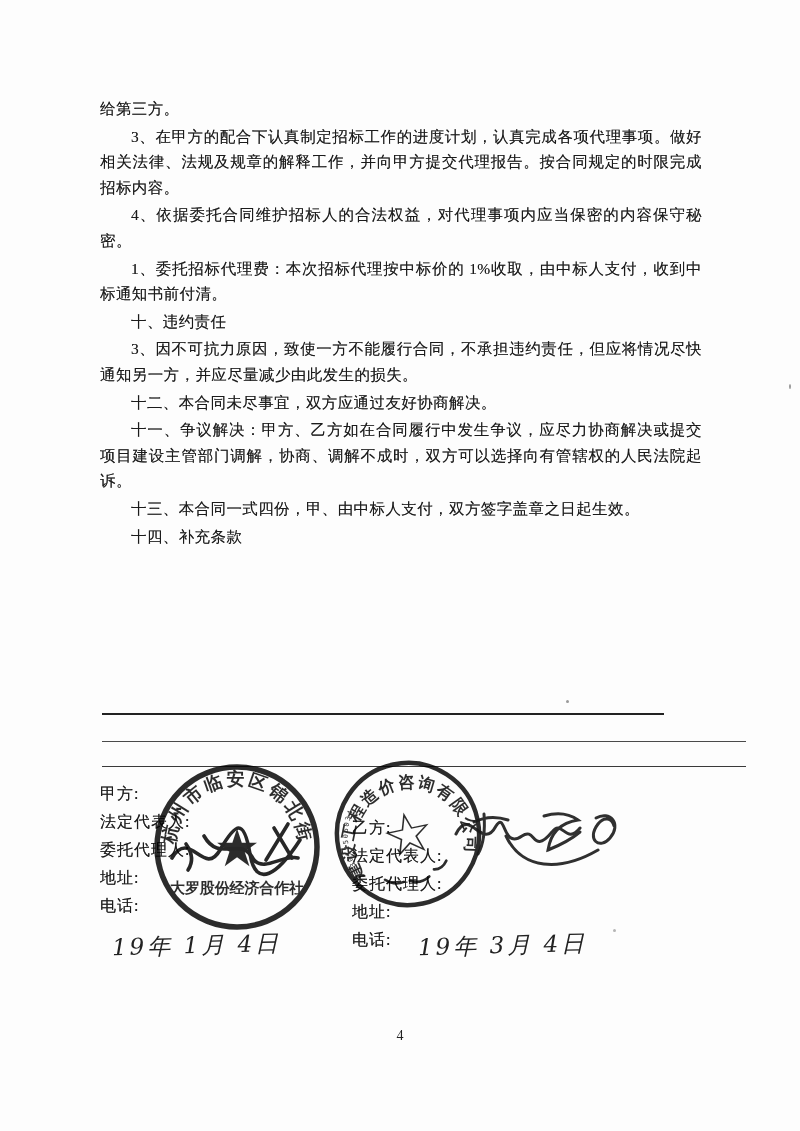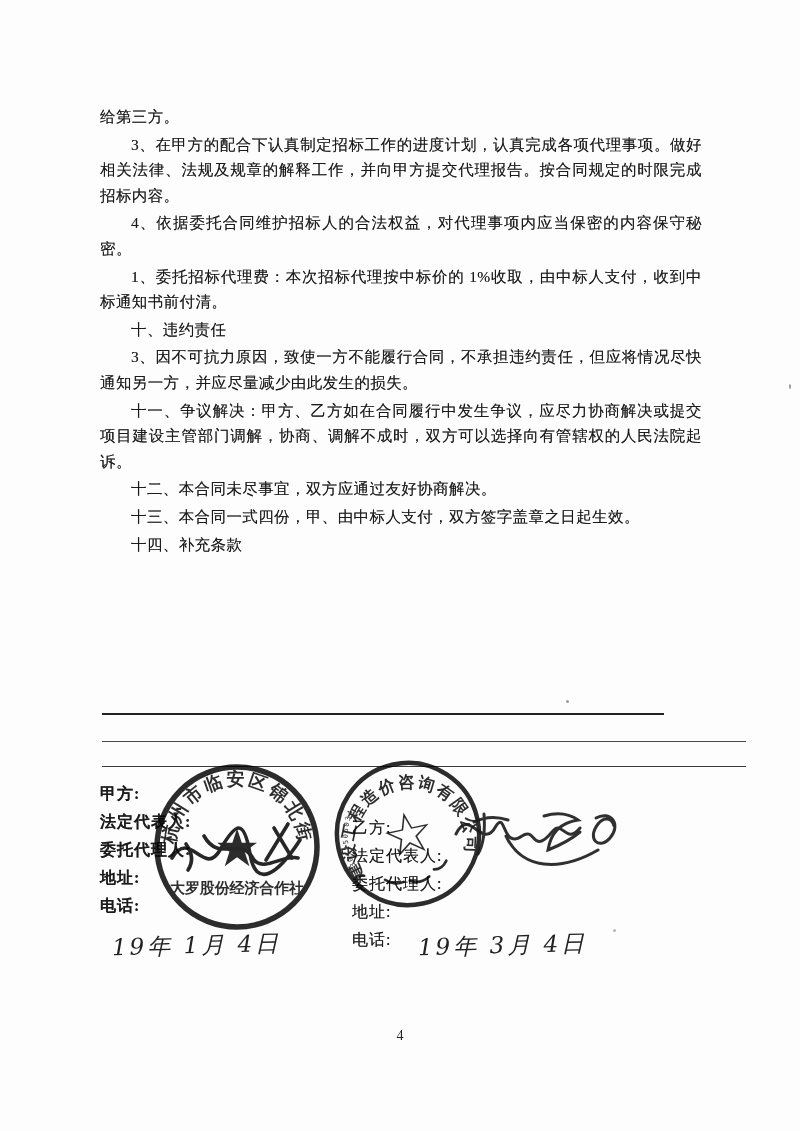--- a/index.html
+++ b/index.html
@@ -4,37 +4,37 @@
 <style>
   html,body{margin:0;padding:0;background:#e9e9e9;}
   .page{
     position:relative; width:800px; height:1131px; margin:0 auto;
     background:#fdfdfd; overflow:hidden;
     font-family:"Liberation Serif","DejaVu Serif",serif;
     color:#1b1b1b;
   }
   
   .doc-body{
-    position:absolute; left:100px; top:104px; width:602px;
+    position:absolute; left:100px; top:96px; width:602px;
     font-size:15.5px; line-height:25.6px; text-align:justify;
     letter-spacing:0.4px;
     text-shadow:0 0 0.4px rgba(20,20,20,.55);
   }
   .doc-body p.para{margin:0 0 2px 0; text-indent:2em;}
   .doc-body p.para.no-indent{text-indent:0;}
   
   .rule{position:absolute; height:0; border-top:2px solid #2e2e2e;}
   .rule.r1{left:102px; top:713px; width:562px; border-color:#222;}
   .rule.r2{left:102px; top:741px; width:644px; border-top-width:1.6px; border-color:#4a4a4a;}
   .rule.r3{left:102px; top:766px; width:644px; border-top-width:1.8px; border-color:#3a3a3a;}
   
   .sig-labels{position:absolute; width:150px; font-size:16px; letter-spacing:1px;
     text-shadow:0 0 0.4px rgba(20,20,20,.6);}
   .sig-labels .sig-label{height:28px; line-height:28px; white-space:nowrap;}
-  .sig-a{left:100px; top:780px;font-weight:bold;}
+  .sig-a{left:100px; top:780px;}
   .sig-b{left:352px; top:814px;}
   .seal{position:absolute; mix-blend-mode:multiply; opacity:.93;}
   .seal-a{left:150px; top:760px; width:174px; height:174px;}
   .seal-b{left:330px; top:756px; width:156px; height:156px; transform:rotate(-12deg);}
   .sig-scrawl-b{position:absolute; left:448px; top:792px; width:200px; height:90px; opacity:.9;}
   .hand-date{
     position:absolute; font-family:"DejaVu Serif",serif; font-style:italic;
     font-size:23px; letter-spacing:3px; color:#222; white-space:nowrap;
     transform:rotate(-1.5deg);
   }
@@ -55,22 +55,22 @@
 <div class="page">
 
   <div class="doc-body">
 
   <p class="para no-indent">给第三方。</p>
       <p class="para">3、在甲方的配合下认真制定招标工作的进度计划，认真完成各项代理事项。做好相关法律、法规及规章的解释工作，并向甲方提交代理报告。按合同规定的时限完成招标内容。</p>
       <p class="para">4、依据委托合同维护招标人的合法权益，对代理事项内应当保密的内容保守秘密。</p>
       <p class="para">1、委托招标代理费：本次招标代理按中标价的 1%收取，由中标人支付，收到中标通知书前付清。</p>
       <p class="para">十、违约责任</p>
       <p class="para">3、因不可抗力原因，致使一方不能履行合同，不承担违约责任，但应将情况尽快通知另一方，并应尽量减少由此发生的损失。</p>
+      <p class="para">十二、本合同未尽事宜，双方应通过友好协商解决。</p>
       <p class="para">十一、争议解决：甲方、乙方如在合同履行中发生争议，应尽力协商解决或提交项目建设主管部门调解，协商、调解不成时，双方可以选择向有管辖权的人民法院起诉。</p>
-      <p class="para">十二、本合同未尽事宜，双方应通过友好协商解决。</p>
       <p class="para">十三、本合同一式四份，甲、由中标人支付，双方签字盖章之日起生效。</p>
       <p class="para">十四、补充条款</p>
     </div>
 
   <div class="rule r1"></div>
   <div class="rule r2"></div>
   <div class="rule r3"></div>
 
   <div class="sig-labels sig-a">
 

